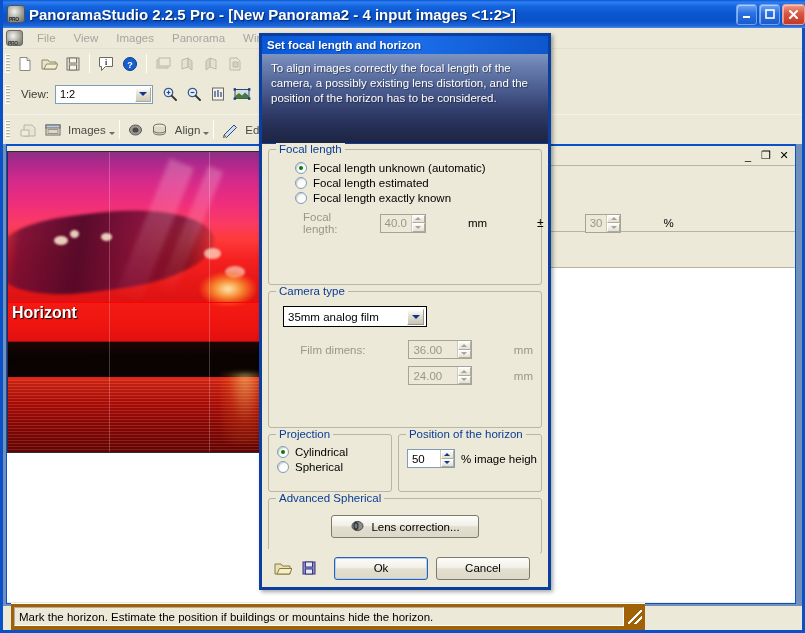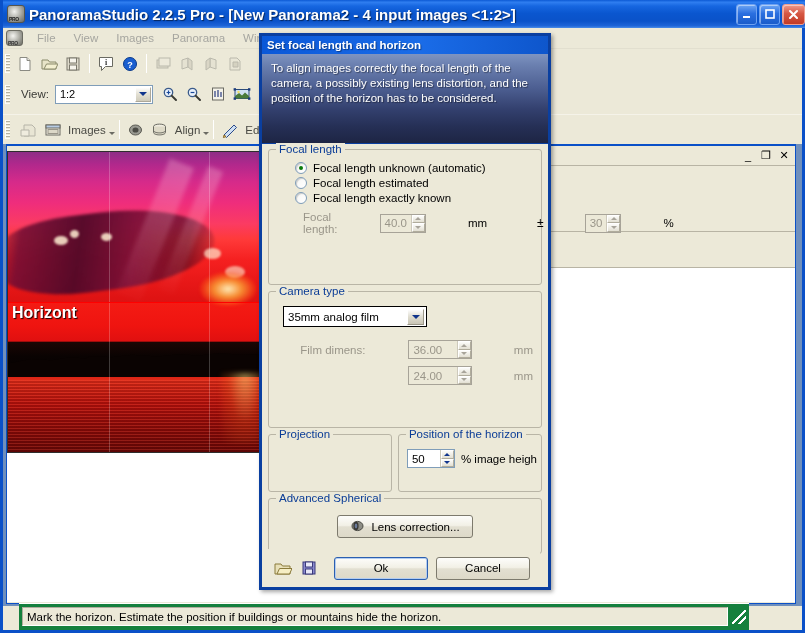--- a/index.html
+++ b/index.html
@@ -255,22 +255,22 @@
   }
   #horizon-label {
     position: absolute; left: 4px; color: #fff;
     font-size: 16px; font-weight: bold;
     text-shadow: 1px 1px 1px rgba(0,0,0,0.9);
     top: 50.5%;
   }
 
   
   #statusbar {
-    position: absolute; left: 16px; bottom: 0; width: 730px; height: 27px;
-    background: #15803d;
+    position: absolute; left: 8px; bottom: 0; width: 634px; height: 27px;
+    background: #a16207;
     border-top: 1px solid #ffffff;
     display: flex; align-items: center;
   }
   #statusbar .panel {
     margin: 3px 4px 4px 3px; height: 19px; flex: 1 1 auto;
     border: 1px solid #b0ac9c; border-right-color: #fff; border-bottom-color: #fff;
     background: #ece9d8;
     display: flex; align-items: center; padding-left: 4px;
     font-size: 11.5px; color: #000;
   }
@@ -744,20 +744,30 @@
               </span>
             </div>
             <span class="unit dim">mm</span>
           </div>
         </div>
       </div>
 
       <div class="row2">
         <div class="group" style="width:128px;height:58px">
           <span class="legend">Projection</span>
+          <div class="group-inner" style="padding:11px 6px 4px 8px">
+            <div class="radio-row">
+              <span class="radio checked"></span>
+              <span class="radio-label">Cylindrical</span>
+            </div>
+            <div class="radio-row" style="margin-bottom:0">
+              <span class="radio"></span>
+              <span class="radio-label">Spherical</span>
+            </div>
+          </div>
         </div>
         <div class="group" style="flex:1 1 auto;height:58px">
           <span class="legend">Position of the horizon</span>
           <div class="group-inner" style="padding:14px 4px 4px 8px;display:flex;align-items:center">
             <div class="spin enabled" style="width:48px">
               <span class="sv">50</span>
               <span class="btns">
                 <span class="sbtn">
                     <span class="ar-up"></span>
                   </span>
@@ -767,21 +777,21 @@
               </span>
             </div>
             <span class="unit" style="white-space:nowrap;overflow:hidden">% image heigh</span>
           </div>
         </div>
       </div>
 
       <div class="group" style="height:56px">
         <span class="legend">Advanced Spherical</span>
         <div class="group-inner" style="padding:16px 0 0 0;display:flex;justify-content:center">
-          <div class="xpbtn" style="width:136px">
+          <div class="xpbtn" style="width:148px">
             <span>
               <svg width="15" height="14" viewBox="0 0 15 14">
                 <ellipse cx="7.5" cy="7" rx="5.5" ry="4.6" fill="#8e8e86" stroke="#4a4a44"></ellipse>
                 <ellipse cx="6" cy="7" rx="2.6" ry="4.2" fill="#3a3a36"></ellipse>
                 <ellipse cx="6" cy="7" rx="1.3" ry="2.4" fill="#6a7a9a"></ellipse>
               </svg>
             </span>
             <span>Lens correction...</span>
           </div>
         </div>

